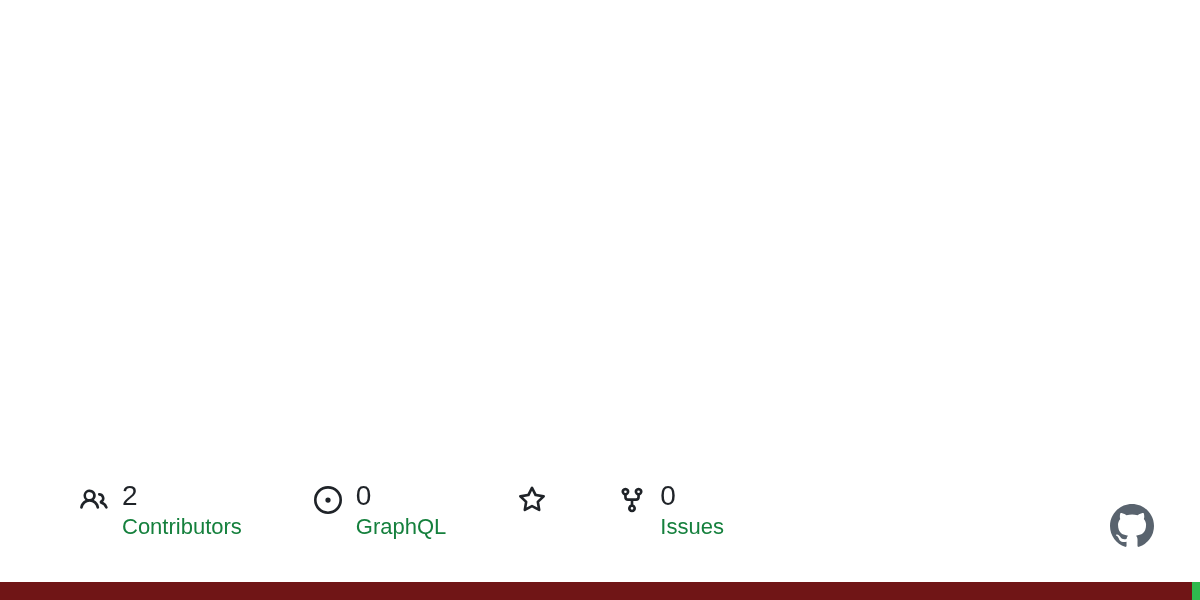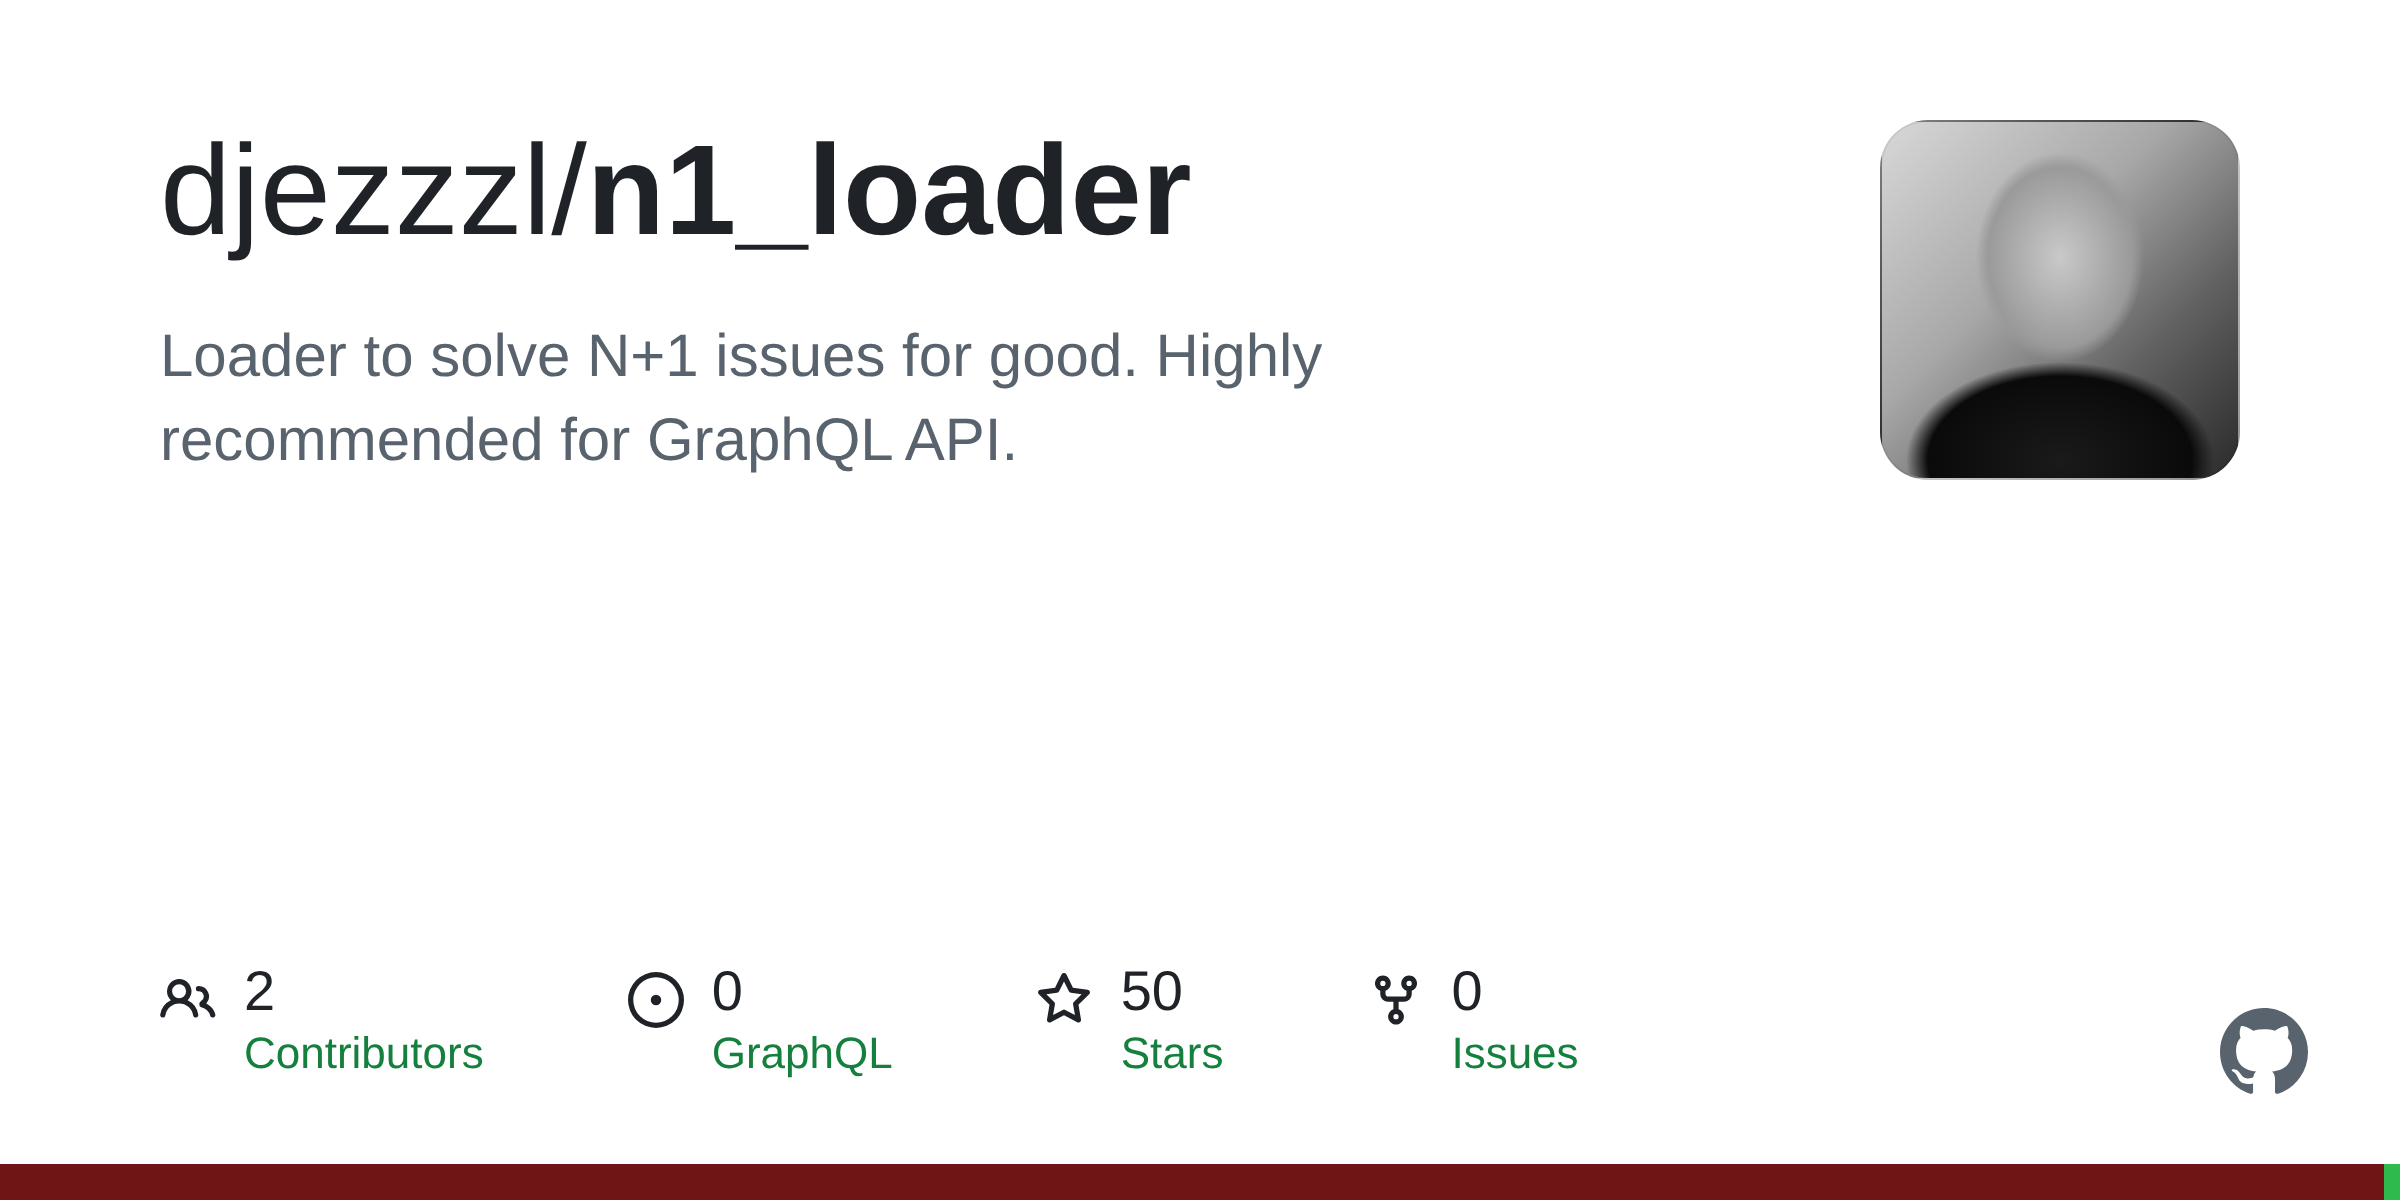--- a/index.html
+++ b/index.html
@@ -112,29 +112,20 @@
     height: 18px;
     width: 100%;
     display: flex;
   }
   .bottom-bar .seg { height: 100%; }
 </style>
 </head>
 <body>
 
 <div class="container">
-  <div class="header">
-    <div class="title-block">
-      <h1 class="repo-title">
-        <span class="owner">djezzzl</span><span class="slash">/</span><span class="name">n1_loader</span>
-      </h1>
-      <p class="description">Loader to solve N+1 issues for good. Highly recommended for GraphQL API.</p>
-    </div>
-    <div class="avatar"></div>
-  </div>
 
   <div class="stats-row">
 
     <div class="stat">
       <span class="stat-icon">
         <svg viewBox="0 0 16 16" fill="currentColor">
             <path d="M2 5.5a3.5 3.5 0 1 1 5.898 2.549 5.508 5.508 0 0 1 3.034 4.084.75.75 0 1 1-1.482.235 4 4 0 0 0-7.9 0 .75.75 0 0 1-1.482-.236A5.507 5.507 0 0 1 3.102 8.05 3.49 3.49 0 0 1 2 5.5ZM11 4a3.001 3.001 0 0 1 2.22 5.018 5.01 5.01 0 0 1 2.56 3.012.749.749 0 0 1-.885.954.752.752 0 0 1-.549-.514 3.507 3.507 0 0 0-2.522-2.372.75.75 0 0 1-.574-.73v-.352a.75.75 0 0 1 .416-.672A1.5 1.5 0 0 0 11 5.5.75.75 0 0 1 11 4Zm-5.5-.5a2 2 0 1 0-.001 3.999A2 2 0 0 0 5.5 3.5Z"></path>
           </svg>
       </span>
       <span class="stat-text">
@@ -155,24 +146,20 @@
         <span class="stat-label">GraphQL</span>
       </span>
     </div>
 
     <div class="stat">
       <span class="stat-icon">
         <svg viewBox="0 0 16 16" fill="currentColor">
             <path d="M8 .25a.75.75 0 0 1 .673.418l1.882 3.815 4.21.612a.75.75 0 0 1 .416 1.279l-3.046 2.97.719 4.192a.751.751 0 0 1-1.088.791L8 12.347l-3.766 1.98a.75.75 0 0 1-1.088-.79l.72-4.194L.818 6.374a.75.75 0 0 1 .416-1.28l4.21-.611L7.327.668A.75.75 0 0 1 8 .25Zm0 2.445L6.615 5.5a.75.75 0 0 1-.564.41l-3.097.45 2.24 2.184a.75.75 0 0 1 .216.664l-.528 3.084 2.769-1.456a.75.75 0 0 1 .698 0l2.77 1.456-.53-3.084a.75.75 0 0 1 .216-.664l2.24-2.183-3.096-.45a.75.75 0 0 1-.564-.41L8 2.694Z"></path>
           </svg>
       </span>
-      <span class="stat-text">
-        <span class="stat-count">50</span>
-        <span class="stat-label">Stars</span>
-      </span>
     </div>
 
     <div class="stat">
       <span class="stat-icon">
         <svg viewBox="0 0 16 16" fill="currentColor">
             <path d="M5 5.372v.878c0 .414.336.75.75.75h4.5a.75.75 0 0 0 .75-.75v-.878a2.25 2.25 0 1 1 1.5 0v.878a2.25 2.25 0 0 1-2.25 2.25h-1.5v2.128a2.251 2.251 0 1 1-1.5 0V8.5h-1.5A2.25 2.25 0 0 1 3.5 6.25v-.878a2.25 2.25 0 1 1 1.5 0ZM5 3.25a.75.75 0 1 0-1.5 0 .75.75 0 0 0 1.5 0Zm6.75.75a.75.75 0 1 0 0-1.5.75.75 0 0 0 0 1.5Zm-3 8.75a.75.75 0 1 0-1.5 0 .75.75 0 0 0 1.5 0Z"></path>
           </svg>
       </span>
       <span class="stat-text">
         <span class="stat-count">0</span>

